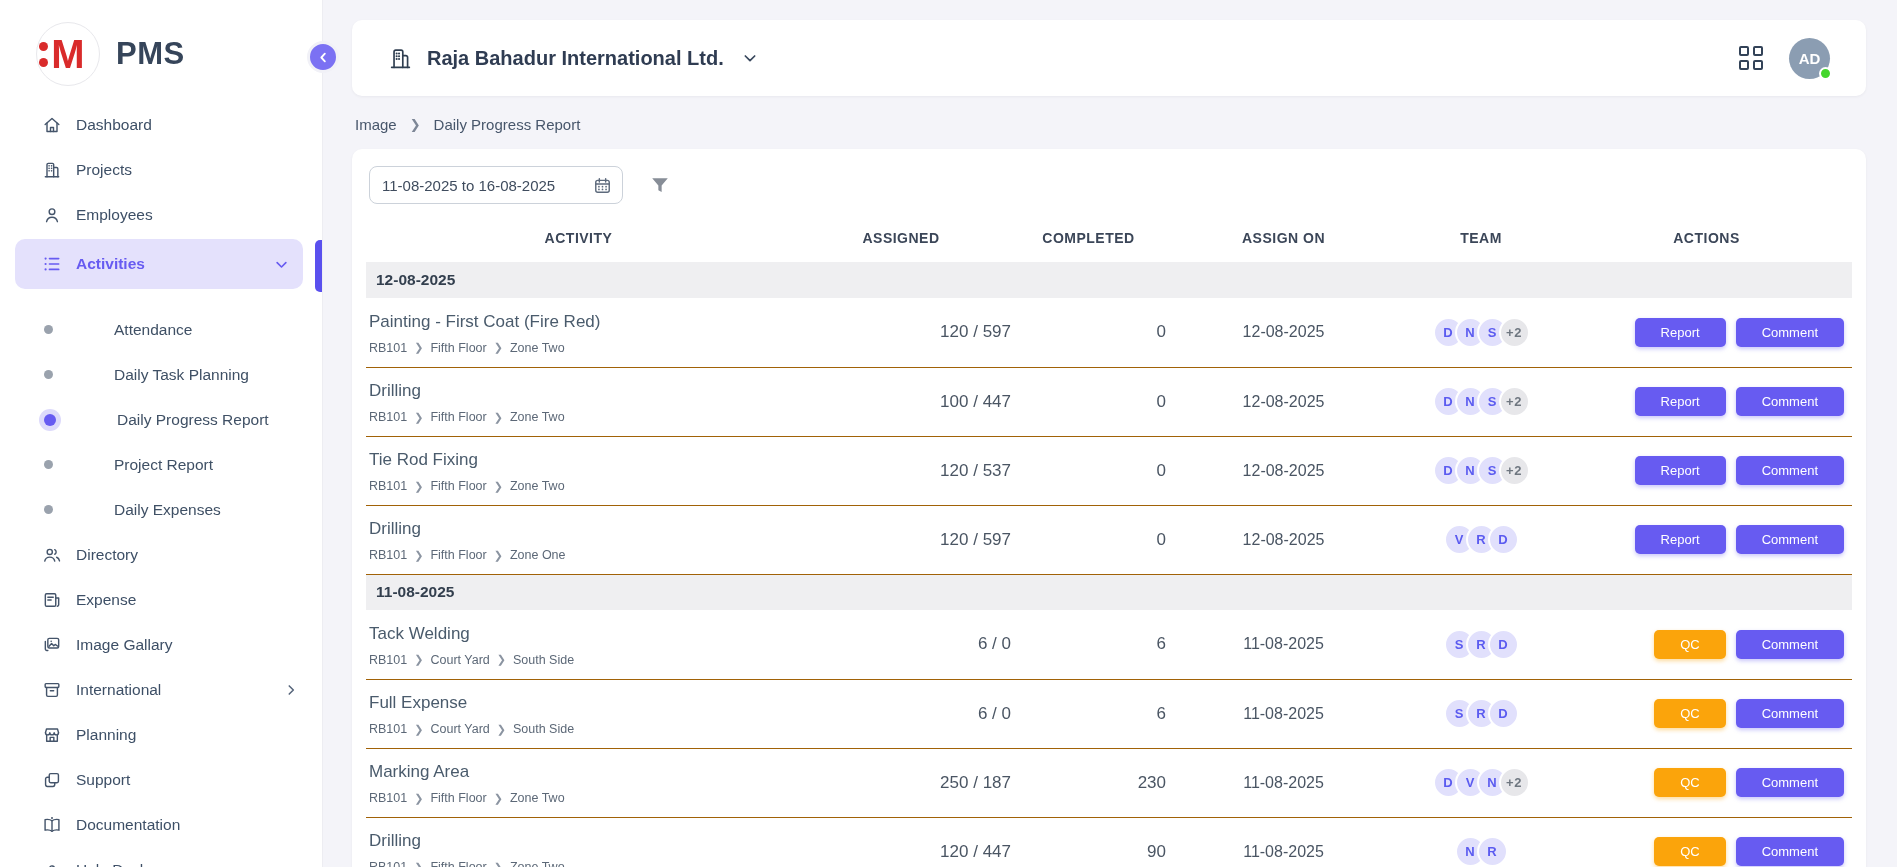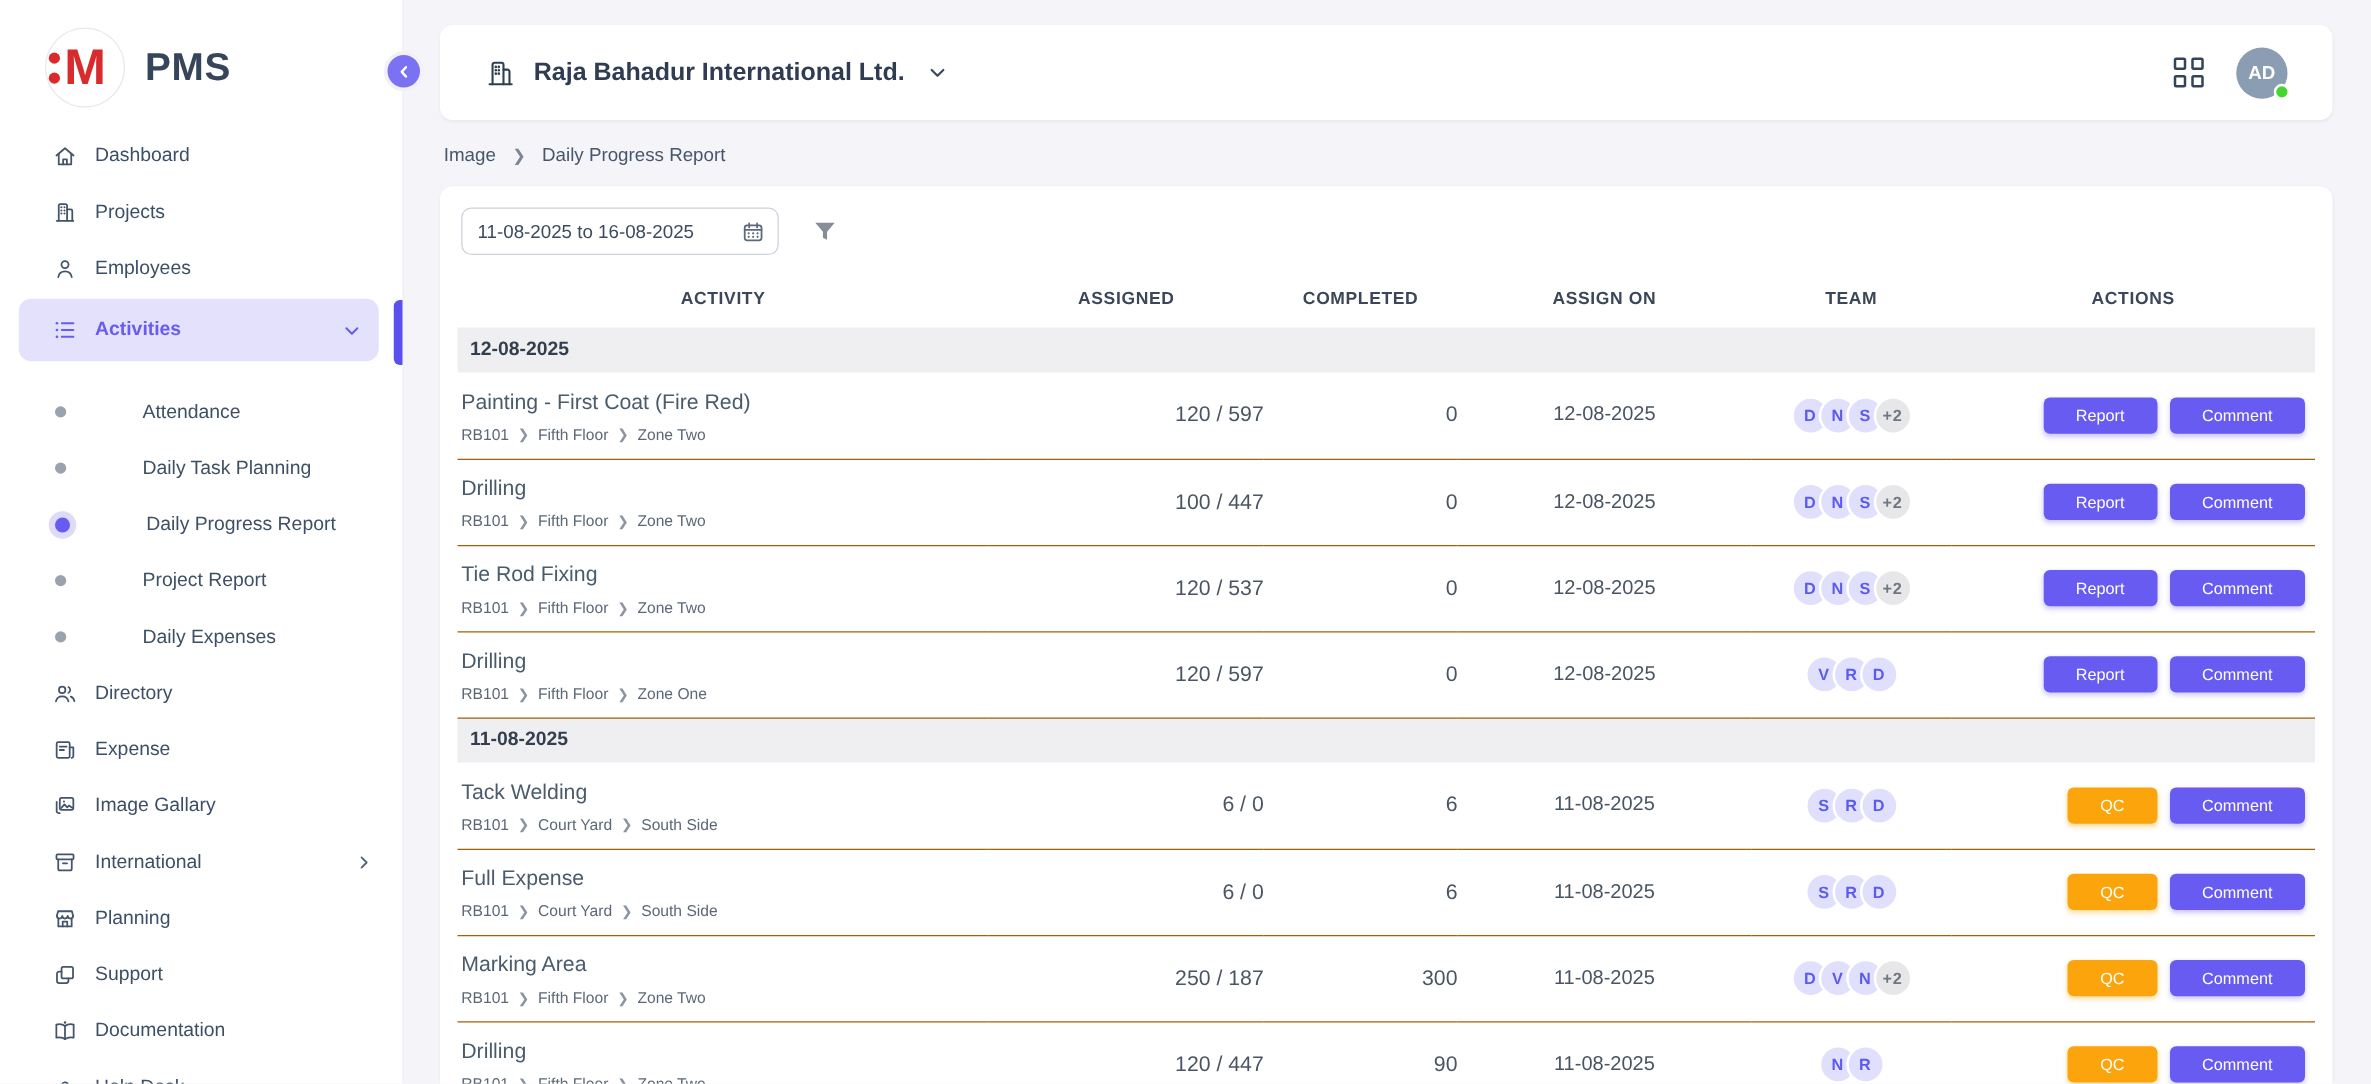--- a/index.html
+++ b/index.html
@@ -510,21 +510,21 @@
               <div class="a-title">Marking Area</div>
               <div class="a-loc">
                 <span>RB101</span>
                 <span class="sep">❯</span>
                 <span>Fifth Floor</span>
                 <span class="sep">❯</span>
                 <span>Zone Two</span>
               </div>
             </td>
     <td class="num">250 / 187</td>
-    <td class="num">300</td>
+    <td class="num">230</td>
     <td class="aon">11-08-2025</td>
     <td>
               <div class="avstack">
                 <span class="av">D</span>
                 <span class="av">V</span>
                 <span class="av">N</span>
                 <span class="av more">+2</span>
               </div>
             </td>
     <td>

